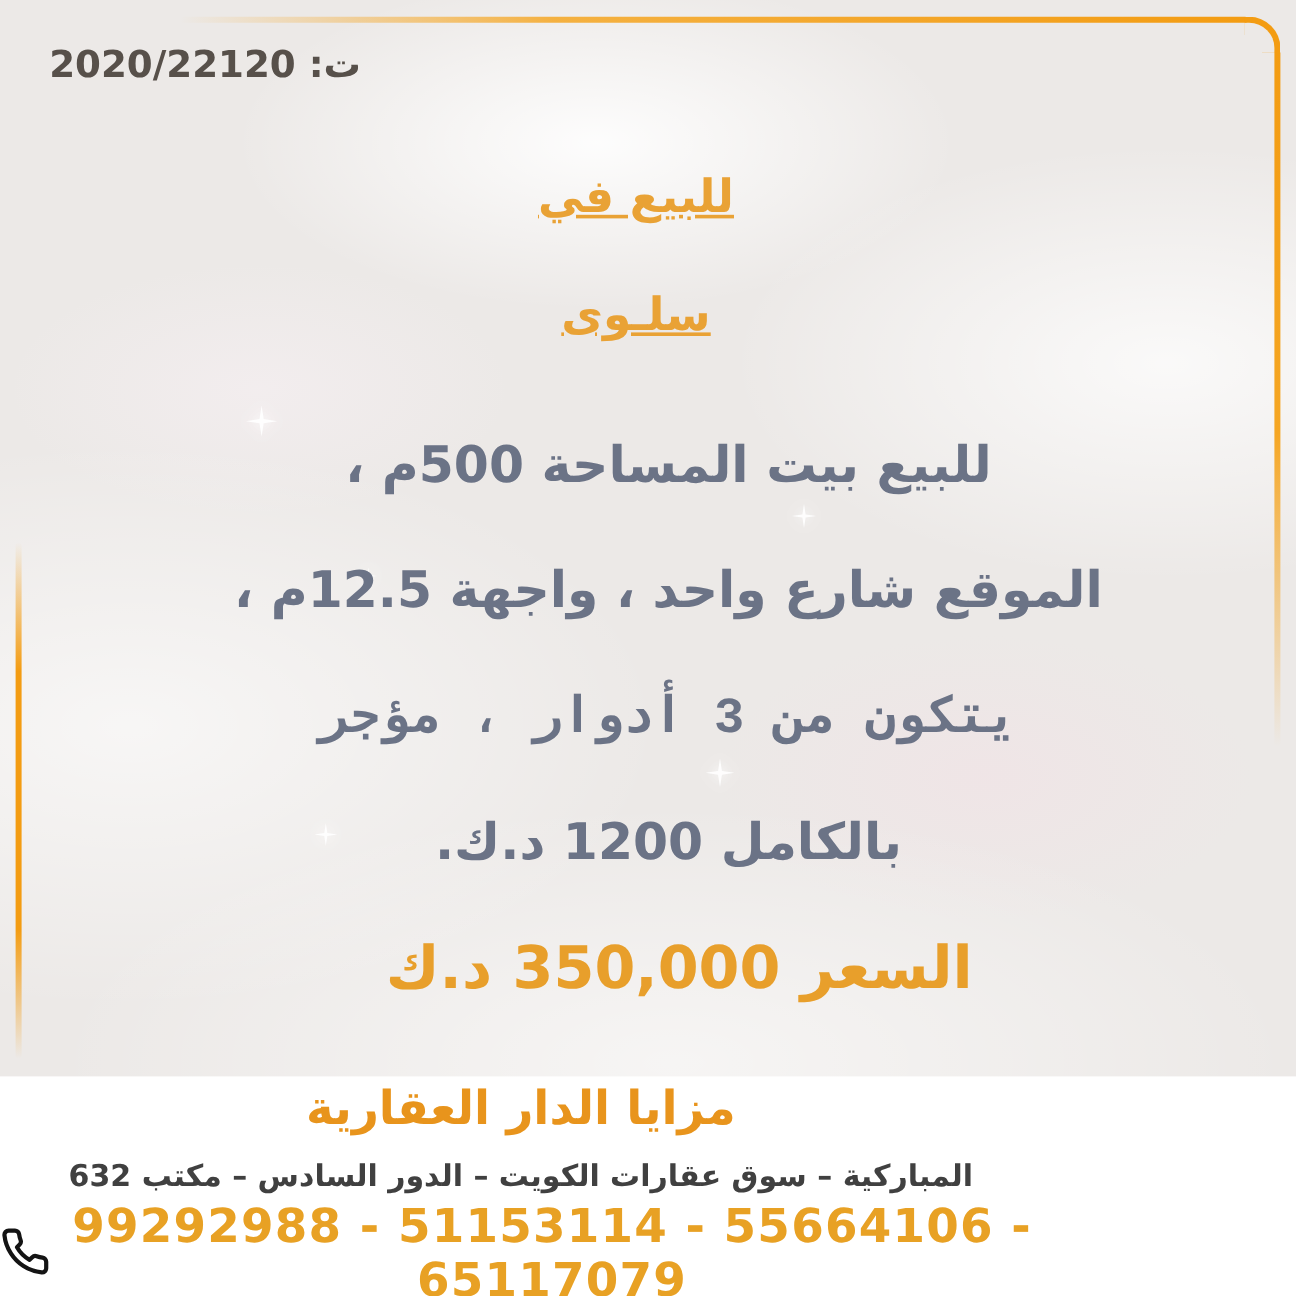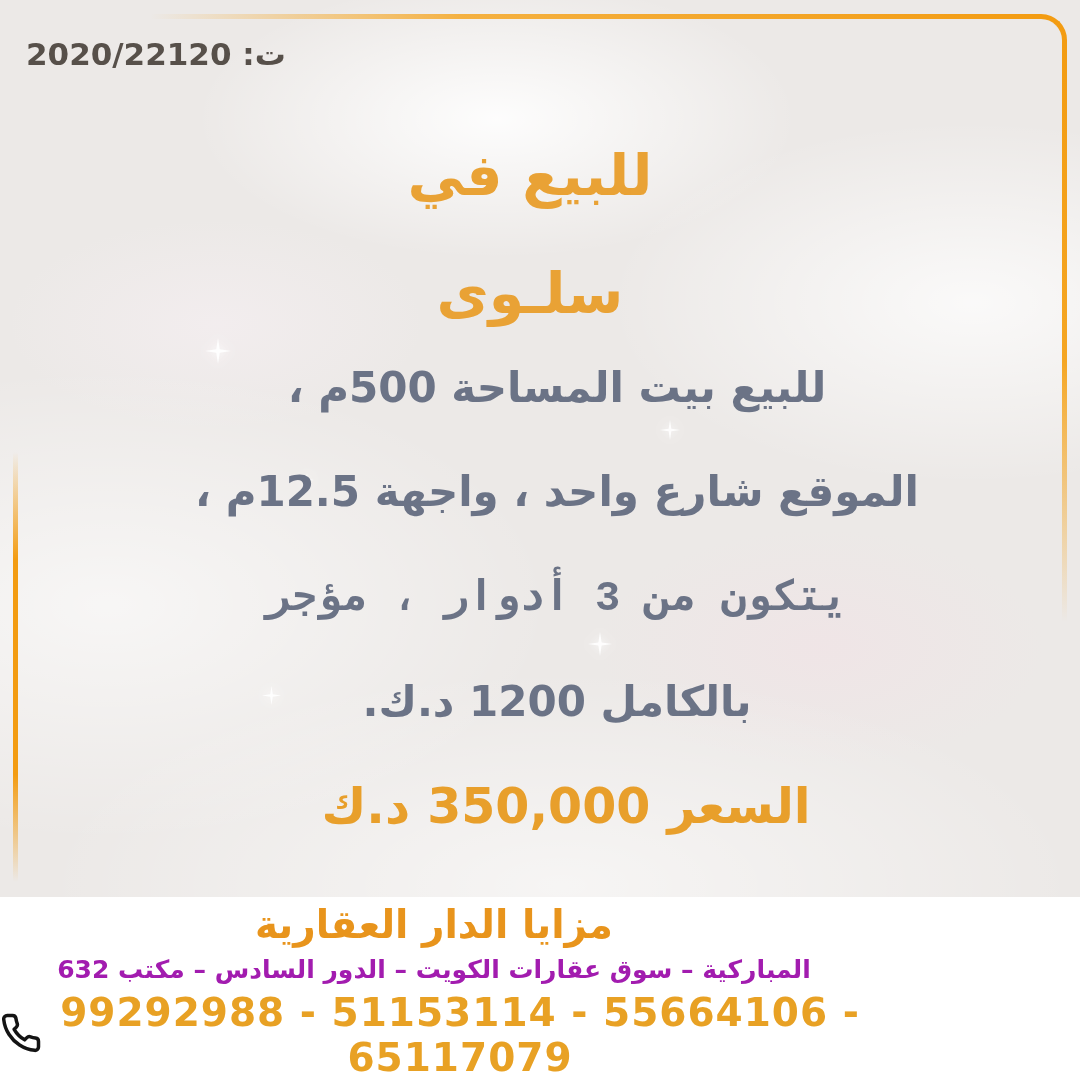--- a/index.html
+++ b/index.html
@@ -20,34 +20,34 @@
     background:linear-gradient(to right, rgba(243,156,18,0) 0%, rgba(245,166,35,.85) 35%, #F39C12 100%);}
   .corner-tr{position:absolute;top:14px;right:13px;width:30px;height:30px;
     border-top:5px solid #F39C12;border-right:5px solid #F39C12;border-top-right-radius:26px;box-sizing:border-box;}
   .line-right{position:absolute;top:42px;right:13px;width:5px;height:580px;border-radius:3px;
     background:linear-gradient(to bottom, #F39C12 0%, #F5A623 55%, rgba(245,166,35,0) 100%);}
   .line-left{position:absolute;top:452px;left:13px;width:5px;height:430px;border-radius:3px;
     background:linear-gradient(to bottom, rgba(245,166,35,0) 0%, #F39C12 25%, #F39C12 75%, rgba(245,166,35,0) 100%);}
   
   .sparkle{position:absolute;filter:drop-shadow(0 0 5px #ffffff);opacity:.95;}
   
-  .doc-number{position:absolute;top:36px;left:26px;direction:rtl;color:#57504A;
+  .doc-number{position:absolute;top:36px;left:41px;direction:rtl;color:#57504A;
     font-size:31px;font-weight:bold;letter-spacing:.5px;}
   
   .ad-line{position:absolute;left:0;width:1060px;text-align:center;direction:rtl;font-weight:bold;}
-  .ttl{color:#E9A235;font-size:57px;letter-spacing:1px;}
-  .ttl1{top:142px;} .ttl2{top:260px;}
+  .ttl{color:#E9A235;font-size:38px;letter-spacing:1px;text-decoration:underline;}
+  .ttl1{top:142px;} .ttl2{top:240px;}
   .body-line{color:#6B7386;font-size:42px;margin-left:27px;}
   .d0{top:363px;} .d1{top:467px;} .d2{top:571px;font-family:Liberation Mono, monospace;} .d3{top:677px;}
   .price-line{top:778px;color:#E89F2B;font-size:49px;padding-left:36px;}
   
   .footer{position:absolute;left:0;top:897px;width:1080px;height:183px;background:#ffffff;padding-left:18px;}
   .footer-left{position:absolute;left:0;top:0;width:868px;text-align:center;}
   .company-name{margin-top:5px;direction:rtl;color:#E8941C;font-size:39px;font-weight:bold;}
-  .address{margin-top:8px;direction:rtl;color:#a21caf;font-size:25px;font-weight:bold;}
+  .address{margin-top:18px;direction:rtl;color:#404040;font-size:25px;font-weight:bold;}
   .phone-row{margin-top:6px;display:flex;align-items:center;justify-content:center;gap:10px;}
   .phones{direction:ltr;color:#E8A124;font-size:39px;font-weight:bold;letter-spacing:1px;}
   .social-row{margin-top:2px;display:flex;align-items:center;justify-content:center;gap:34px;}
   .social-item{display:flex;align-items:center;gap:8px;color:#3C3835;font-size:27px;}
   .social-item .icon{display:inline-flex;}
 </style>
 </head>
 <body>
 
 <div class="poster">

